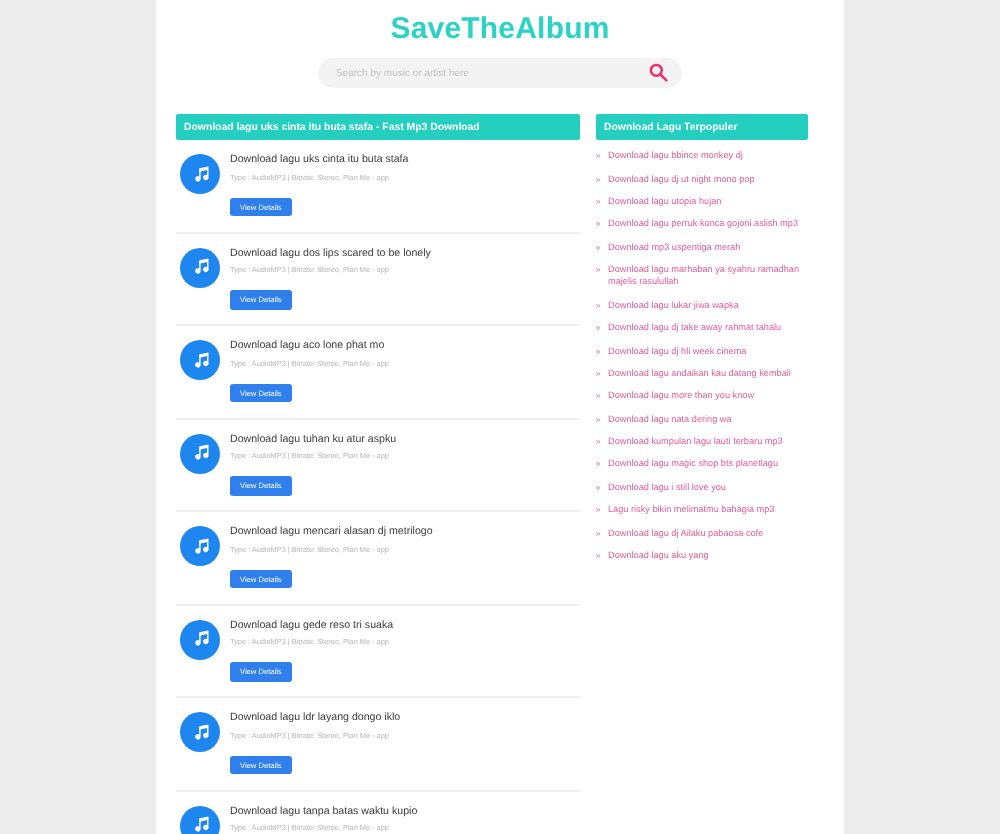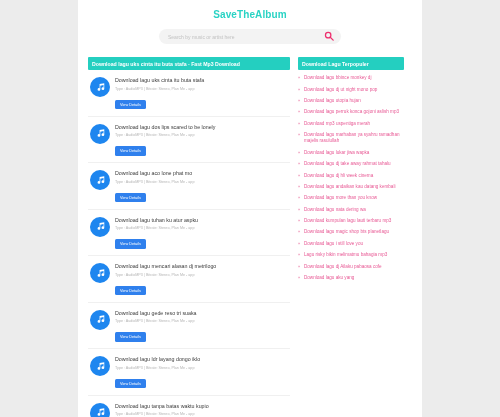--- a/index.html
+++ b/index.html
@@ -9,21 +9,21 @@
     font-family: "Liberation Sans", sans-serif;
     overflow: hidden;
   }
   .page { position: relative; width: 500px; height: 417px; background: #ececec; }
   .container {
     position: absolute; left: 78px; top: 0; width: 344px; min-height: 417px;
     background: #ffffff;
   }
   .site-header { padding: 8px 0 4px 0; text-align: center; }
   .site-title {
-    font-size: 10px; font-weight: bold; color: #2ad3c4;
+    font-size: 15px; font-weight: bold; color: #2ad3c4;
     letter-spacing: 0.1px; line-height: 14px;
   }
   .search-wrap {
     margin: 7px auto 0 auto; width: 182px; position: relative;
     display: flex; align-items: center;
   }
   .search-input {
     width: 100%; height: 15px; border: none; outline: none;
     background: #f3f3f3; border-radius: 8px;
     font-size: 5px; color: #b9b9b9; padding: 0 22px 0 9px;

